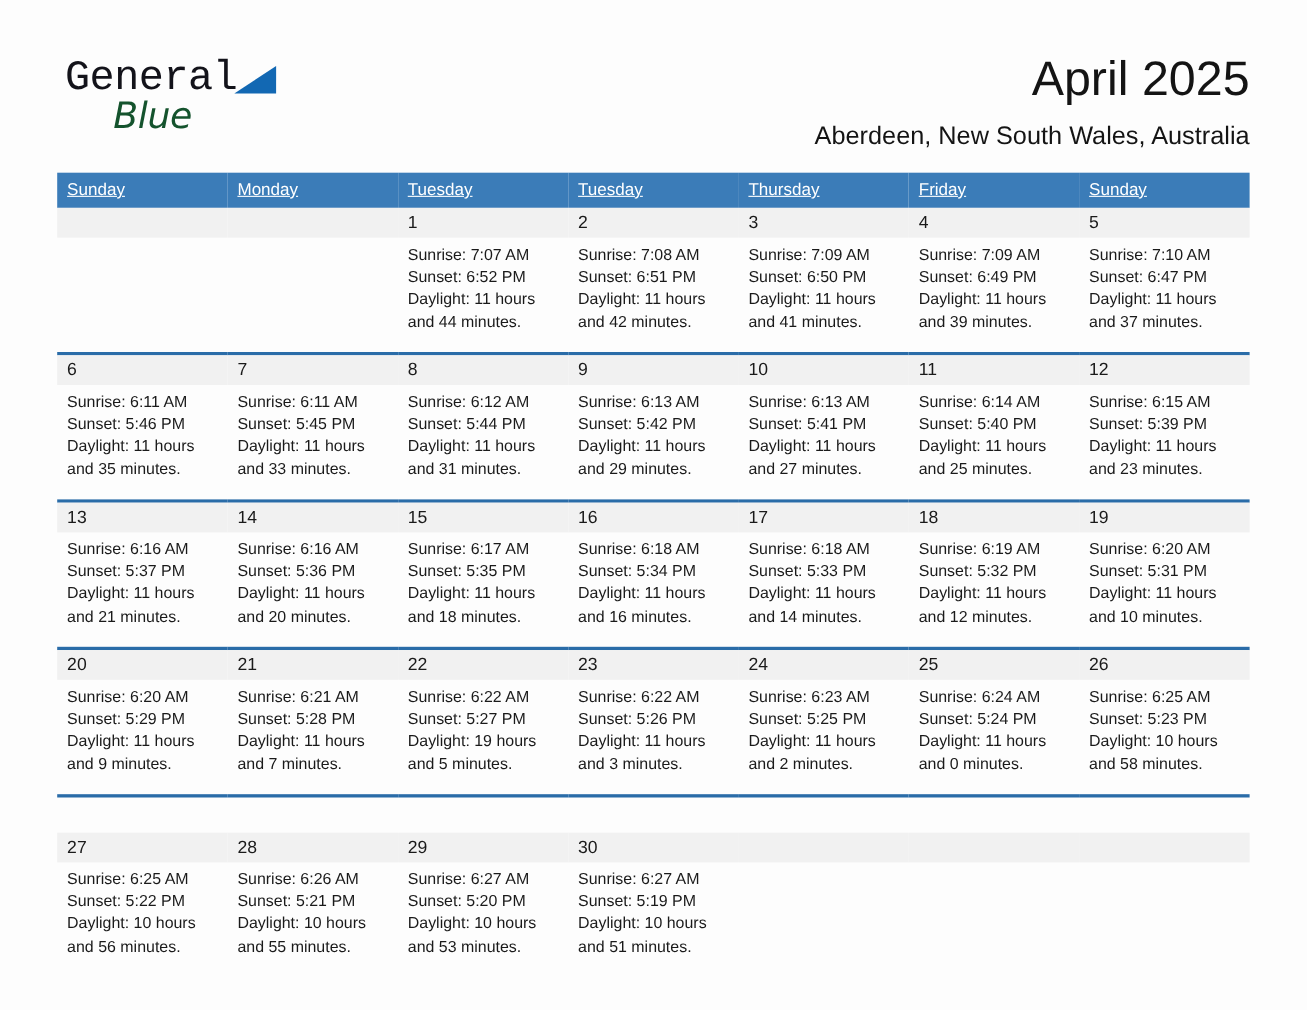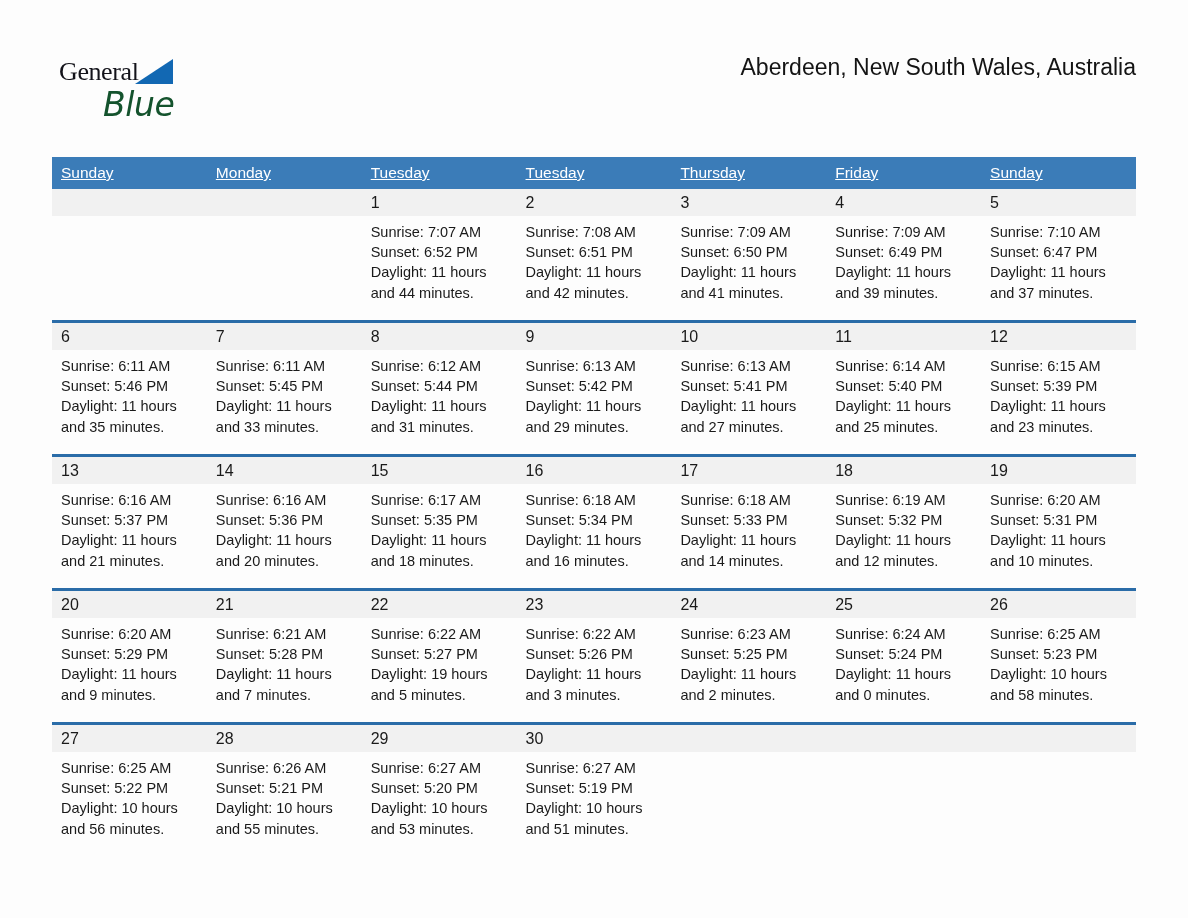--- a/index.html
+++ b/index.html
@@ -37,24 +37,24 @@
     top: 8px;
     width: 200px;
     height: 74px;
   }
   .logo-row1 {
     position: relative;
     height: 40px;
     white-space: nowrap;
   }
   .logo-general {
-    font-size: 26px;
+    font-size: 38px;
     letter-spacing: -0.4px;
     color: #13131a;
-    font-family: Liberation Serif, serif;
+    font-family: Liberation Mono, monospace;
     font-weight: 400;
     line-height: 40px;
   }
   .logo-triangle {
     display: inline-block;
     width: 0;
     height: 0;
     border-style: solid;
     border-width: 0 0 25px 38px;
     border-color: transparent transparent #1268b3 transparent;
@@ -128,21 +128,21 @@
     background: #fdfdfd;
   }
   tbody tr.week-row.first-week > td {
     border-top: none;
   }
 
   .cell-inner {
     height: 131px;
     position: relative;
   }
-  tr.last-week .cell-inner { height: 120px; }
+  tr.last-week .cell-inner { height: 120px; margin-top: 32px; }
 
   .daynum-band {
     background: #f1f1f1;
     height: 27px;
     line-height: 27px;
     padding-left: 9px;
     font-size: 16px;
     color: #1a1a1a;
     box-sizing: border-box;
   }
@@ -166,20 +166,21 @@
     <div class="logo">
       <div class="logo-row1">
         <span class="logo-general">General</span><span class="logo-triangle"></span>
       </div>
       <div class="logo-row2">
         <span class="logo-blue">Blue</span>
       </div>
     </div>
 
     <div class="title-block">
+      <div class="cal-title">April 2025</div>
       <div class="cal-subtitle">Aberdeen, New South Wales, Australia</div>
     </div>
 
   </div>
 
   <table class="calendar">
     <colgroup>
       <col>
         <col>
         <col>

